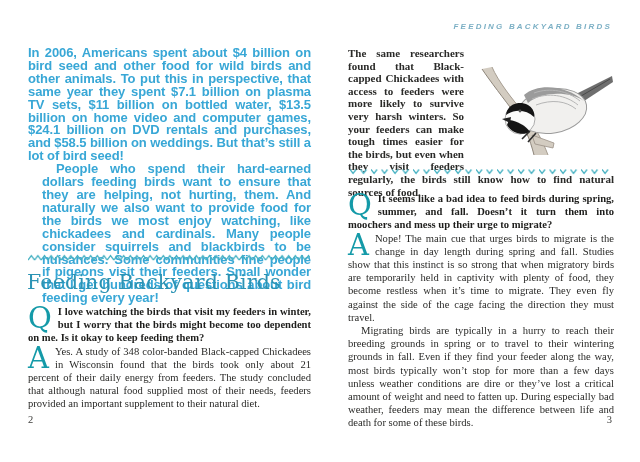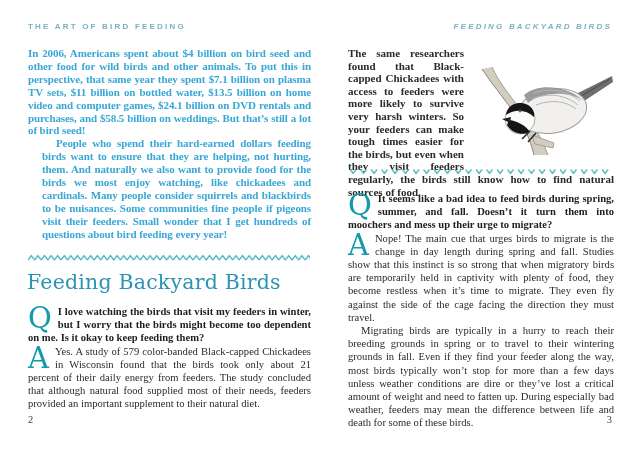--- a/index.html
+++ b/index.html
@@ -8,21 +8,21 @@
   .page{position:absolute;top:0;height:462px;width:320px;}
   .page-left{left:0;}
   .page-right{left:320px;}
 
   .running-head{position:absolute;top:22px;font-family:"Liberation Sans",sans-serif;
                 font-size:8px;font-weight:bold;letter-spacing:2.2px;color:#7cb0c5;}
   .running-head.rh-left{left:28px;}
   .running-head.rh-right{right:28px;font-style:italic;}
 
   .intro{position:absolute;top:47px;left:28px;width:283px;
-         font-family:Liberation Serif, serif;font-size:11px;font-weight:700;
+         font-family:Liberation Sans, sans-serif;font-size:13px;font-weight:700;
          color:#38a7d6;line-height:12.9px;text-align:justify;letter-spacing:-0.1px;}
   .intro p{margin:0;}
   .intro p.indent{text-indent:14px;margin-left:14px;}
 
   .divider{position:absolute;left:28px;}
   .divider.d-left{top:254px;}
   .divider.d-right{top:168px;left:30px;}
 
   .section-title{position:absolute;top:270px;left:27px;margin:0;
                  font-family:"DejaVu Serif",serif;font-weight:normal;
@@ -47,41 +47,40 @@
   .folio{position:absolute;top:414px;font-size:10.5px;color:#3c3c3a;}
   .folio.f-left{left:28px;}
   .folio.f-right{right:28px;}
 </style>
 </head>
 <body>
 
 <div class="spread">
 
   <div class="page page-left">
-    <div class="running-head rh-left">THE ART OF BIRD FEEDING</div>
 
     <div class="intro">
       <p>In 2006, Americans spent about $4 billion on bird seed and other food for wild birds and other animals. To put this in perspective, that same year they spent $7.1 billion on plasma TV sets, $11 billion on bottled water, $13.5 billion on home video and computer games, $24.1 billion on DVD rentals and purchases, and $58.5 billion on weddings. But that’s still a lot of bird seed!</p>
       <p class="indent">People who spend their hard-earned dollars feeding birds want to ensure that they are helping, not hurting, them. And naturally we also want to provide food for the birds we most enjoy watching, like chickadees and cardinals. Many people consider squirrels and blackbirds to be nuisances. Some communities fine people if pigeons visit their feeders. Small wonder that I get hundreds of questions about bird feeding every year!</p>
     </div>
 
     <svg class="divider d-left" width="282" height="8">
       <defs>
         <pattern id="zz1" width="6.6" height="8" patternUnits="userSpaceOnUse">
           <path d="M0 6 L3.3 1.6 L6.6 6" fill="none" stroke="#45b1c2" stroke-width="1.3"></path>
         </pattern>
       </defs>
       <rect width="282" height="8" fill="url(#zz1)"></rect>
     </svg>
 
     <h1 class="section-title">Feeding Backyard Birds</h1>
 
     <div class="qa qa-left">
       <p class="question"><span class="dropcap">Q</span><span>I love watching the birds that visit my feeders in winter, but I worry that the birds might become too dependent on me. Is it okay to keep feeding them?</span></p>
-      <p class="answer"><span class="dropcap">A</span><span>Yes. A study of 579 color-banded Black-capped Chickadees in Wisconsin found that the birds took only about 21 percent of their daily energy from feeders. The study concluded that although natural food supplied most of their needs, feeders provided an important supplement to their natural diet.</span></p>
+      <p class="answer"><span class="dropcap">A</span><span>Yes. A study of 348 color-banded Black-capped Chickadees in Wisconsin found that the birds took only about 21 percent of their daily energy from feeders. The study concluded that although natural food supplied most of their needs, feeders provided an important supplement to their natural diet.</span></p>
     </div>
 
     <div class="folio f-left">2</div>
   </div>
 
   <div class="page page-right">
     <div class="running-head rh-right">FEEDING BACKYARD BIRDS</div>
 
     <div class="lead">
       <span class="float-spacer"></span>

